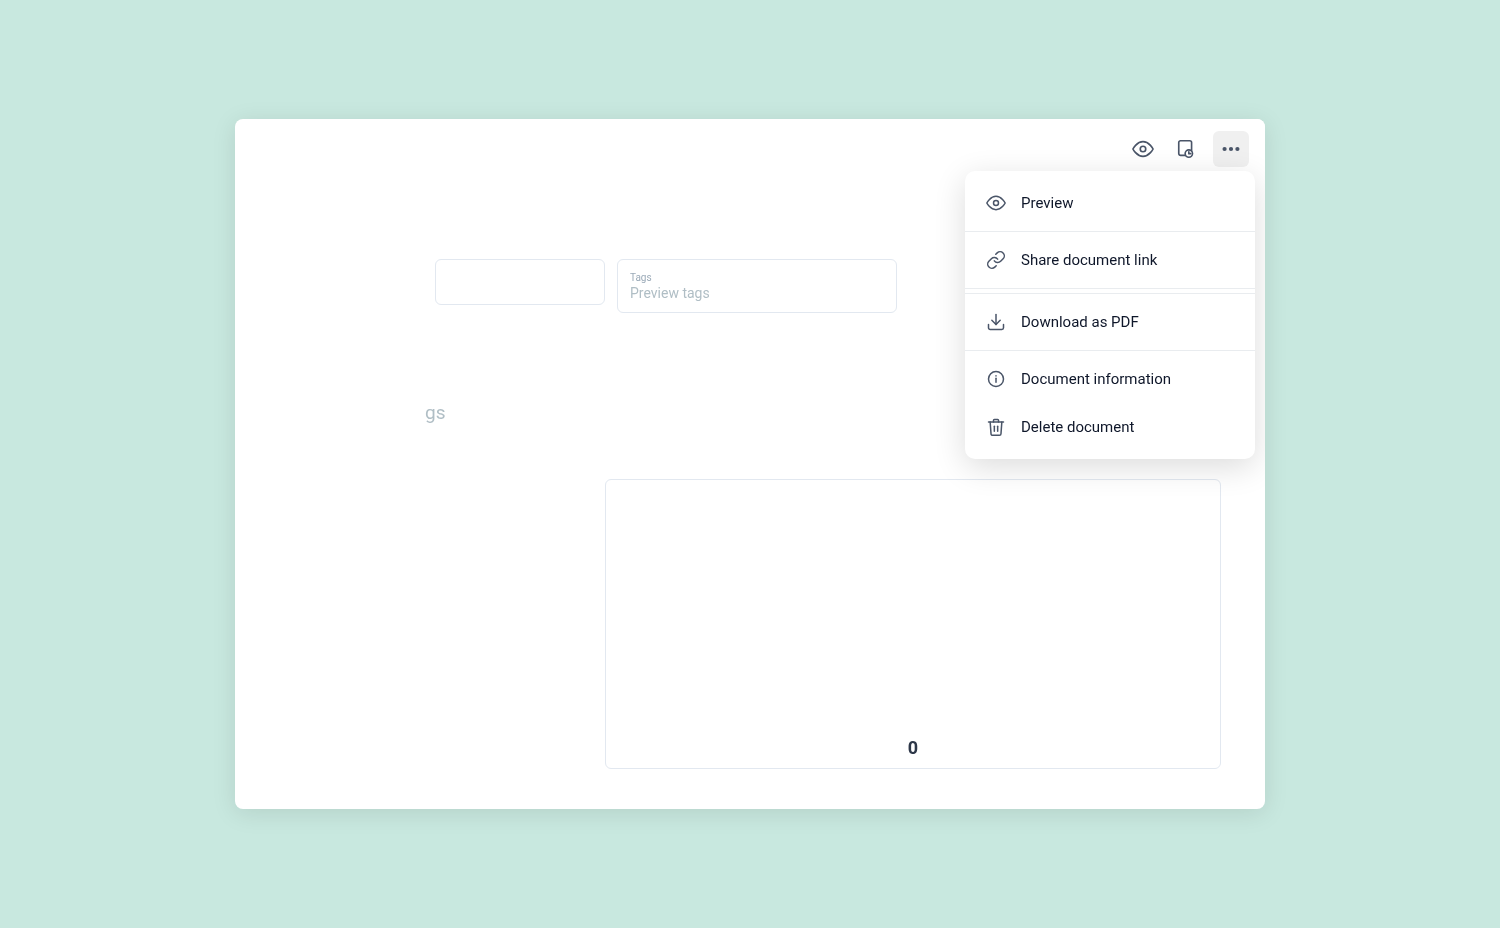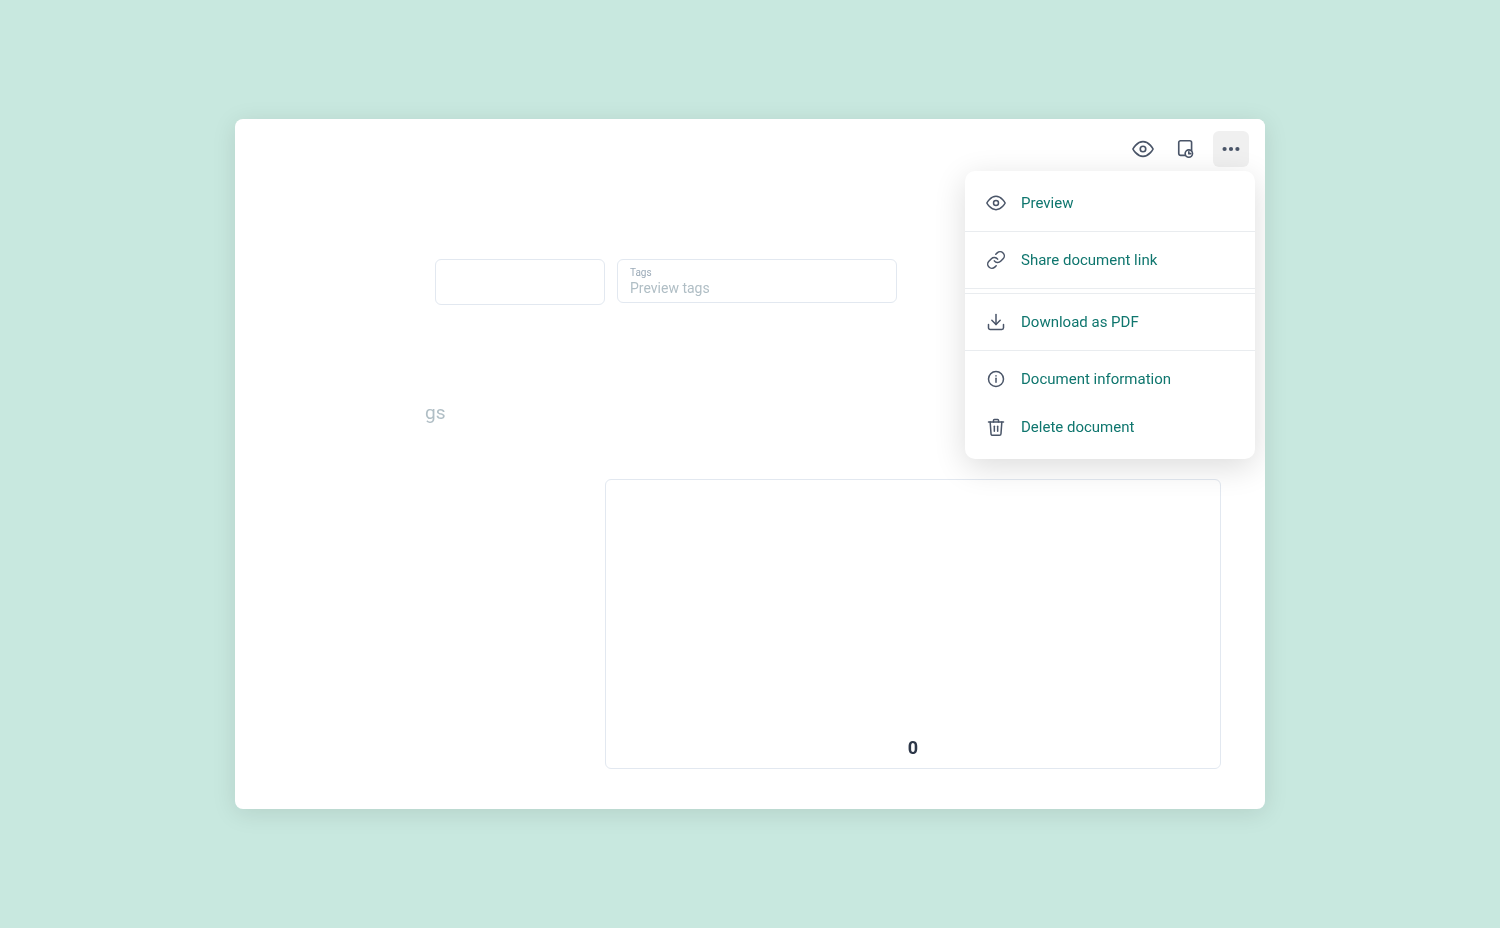--- a/index.html
+++ b/index.html
@@ -68,21 +68,21 @@
     .input-placeholder {
       width: 170px;
       height: 46px;
       border: 1px solid #e2e8f0;
       border-radius: 6px;
       background: #fff;
     }
 
     .tags-field {
       width: 280px;
-      height: 44px;
+      height: 54px;
       border: 1px solid #e2e8f0;
       border-radius: 6px;
       background: #fff;
       padding: 4px 12px;
       display: flex;
       flex-direction: column;
       justify-content: center;
     }
 
     .tags-label {
@@ -167,21 +167,21 @@
     }
 
     .menu-divider {
       height: 1px;
       background: #e9ecef;
       margin: 4px 0;
     }
 
     .menu-label {
       font-size: 15px;
-      color: #0f766e;
+      color: #0f172a;
     }
 
     
     svg {
       display: block;
     }
   </style>
 </head>
 <body>
 

